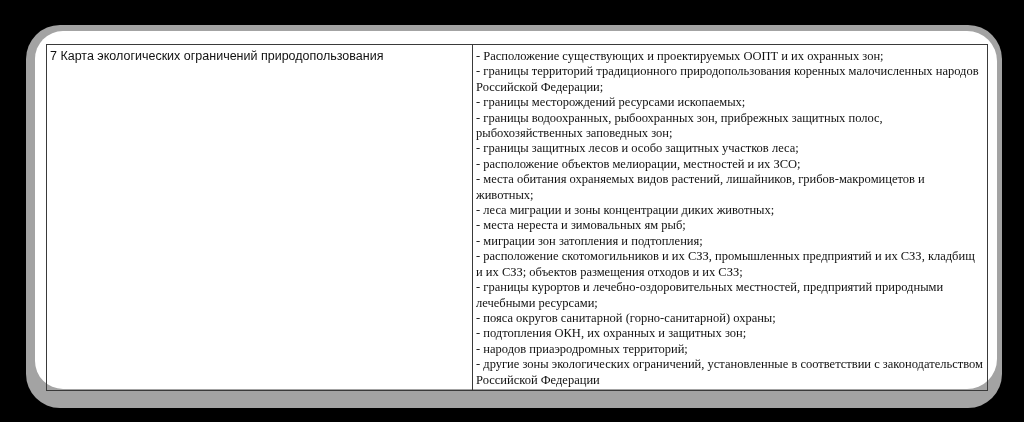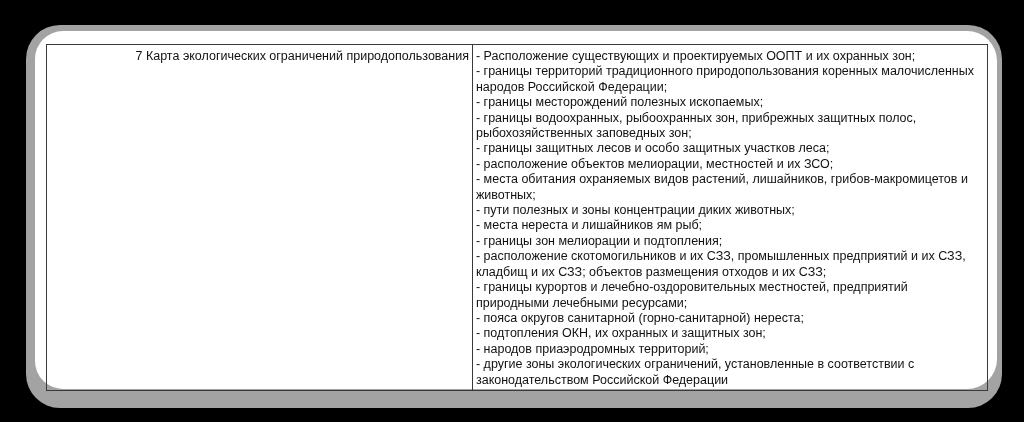--- a/index.html
+++ b/index.html
@@ -38,49 +38,49 @@
       font-family: "Liberation Sans", sans-serif;
       font-size: 12.5px;
       line-height: 15.4px;
       color: #111111;
     }
     table.doc-table td {
       border: 1px solid #3a3a3a;
       vertical-align: top;
       padding: 4px 3px 2px 3px;
     }
-    td.col-left { width: 422px; text-align: right; }
-    td.col-right { width: 512px; }
+    td.col-left { width: 422px; }
+    td.col-right { width: 512px; font-family: Liberation Serif, serif; }
     .req-line { display: block; white-space: pre-wrap; }
   </style>
 </head>
 <body>
 
 <div class="frame"></div>
 <div class="panel"></div>
 
 <table class="doc-table">
   <tbody>
       <tr>
     <td class="col-left">
       <span>7 Карта экологических ограничений природопользования</span>
     </td>
     <td class="col-right">
       <span class="req-line">- Расположение существующих и проектируемых ООПТ и их охранных зон;</span>
       <span class="req-line">- границы территорий традиционного природопользования коренных малочисленных народов Российской Федерации;</span>
-      <span class="req-line">- границы месторождений полезных ископаемых;</span>
+      <span class="req-line">- границы месторождений ресурсами ископаемых;</span>
       <span class="req-line">- границы водоохранных, рыбоохранных зон, прибрежных защитных полос, рыбохозяйственных заповедных зон;</span>
       <span class="req-line">- границы защитных лесов и особо защитных участков леса;</span>
       <span class="req-line">- расположение объектов мелиорации, местностей и их ЗСО;</span>
       <span class="req-line">- места обитания охраняемых видов растений, лишайников, грибов-макромицетов и животных;</span>
-      <span class="req-line">- пути полезных и зоны концентрации диких животных;</span>
-      <span class="req-line">- места нереста и лишайников ям рыб;</span>
-      <span class="req-line">- границы зон мелиорации и подтопления;</span>
+      <span class="req-line">- леса миграции и зоны концентрации диких животных;</span>
+      <span class="req-line">- места нереста и зимовальных ям рыб;</span>
+      <span class="req-line">- миграции зон затопления и подтопления;</span>
       <span class="req-line">- расположение скотомогильников и их СЗЗ, промышленных предприятий и их СЗЗ, кладбищ и их СЗЗ; объектов размещения отходов и их СЗЗ;</span>
       <span class="req-line">- границы курортов и лечебно-оздоровительных местностей, предприятий природными лечебными ресурсами;</span>
-      <span class="req-line">- пояса округов санитарной (горно-санитарной) нереста;</span>
+      <span class="req-line">- пояса округов санитарной (горно-санитарной) охраны;</span>
       <span class="req-line">- подтопления ОКН, их охранных и защитных зон;</span>
       <span class="req-line">- народов приаэродромных территорий;</span>
       <span class="req-line">- другие зоны экологических ограничений, установленные в соответствии с законодательством Российской Федерации</span>
     </td>
   </tr>
 </tbody>
   </table>
 
 </body></html>

